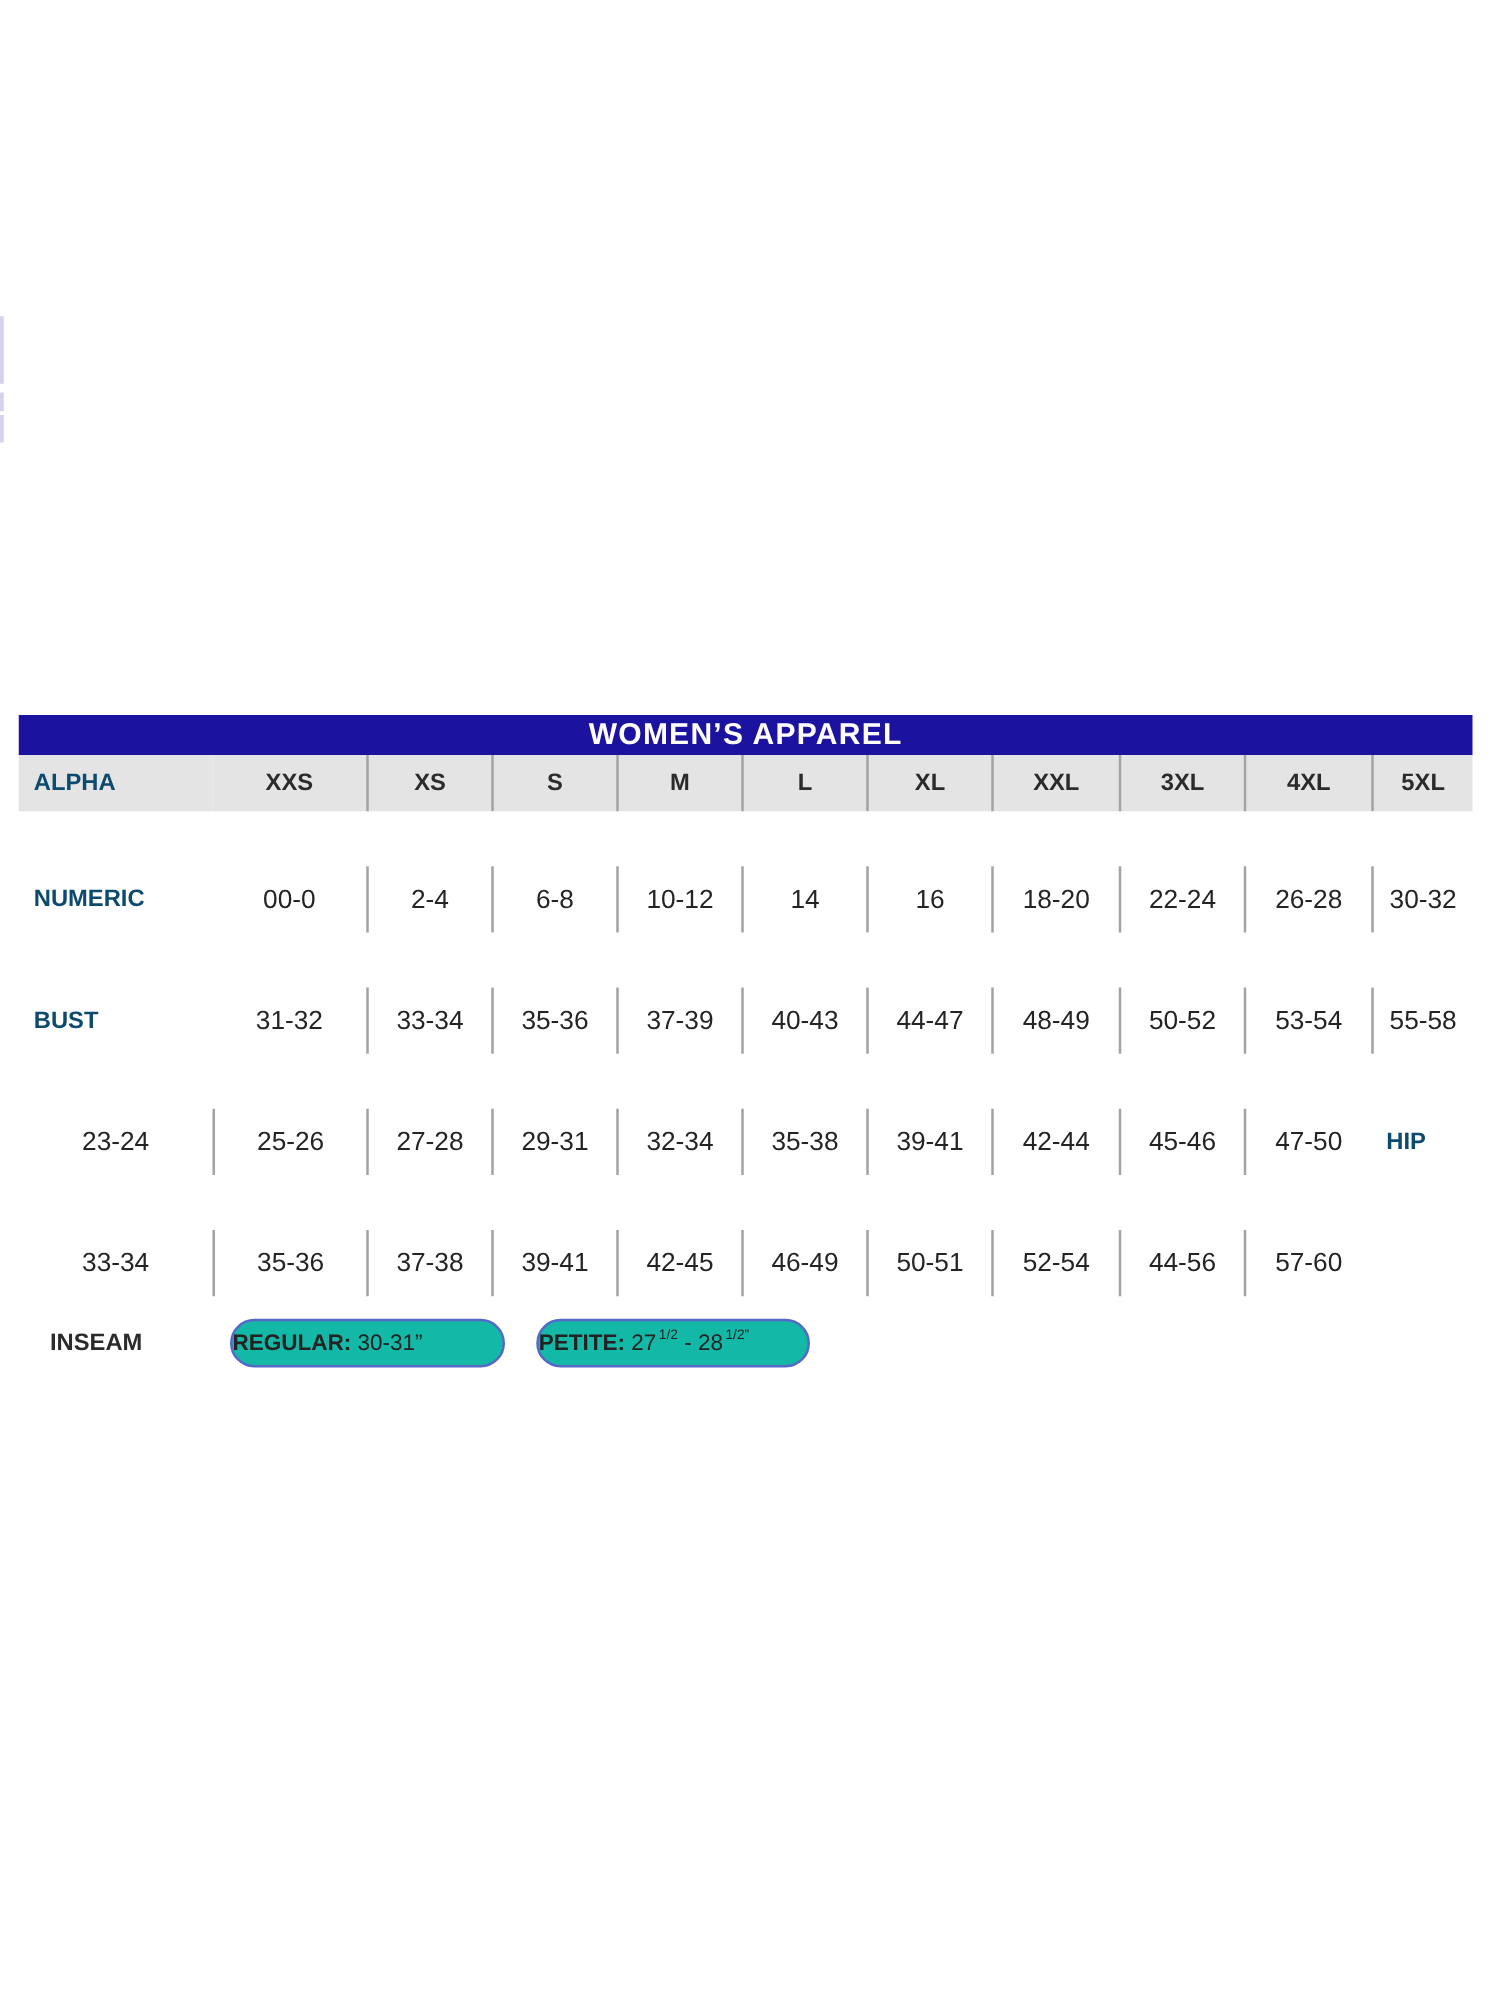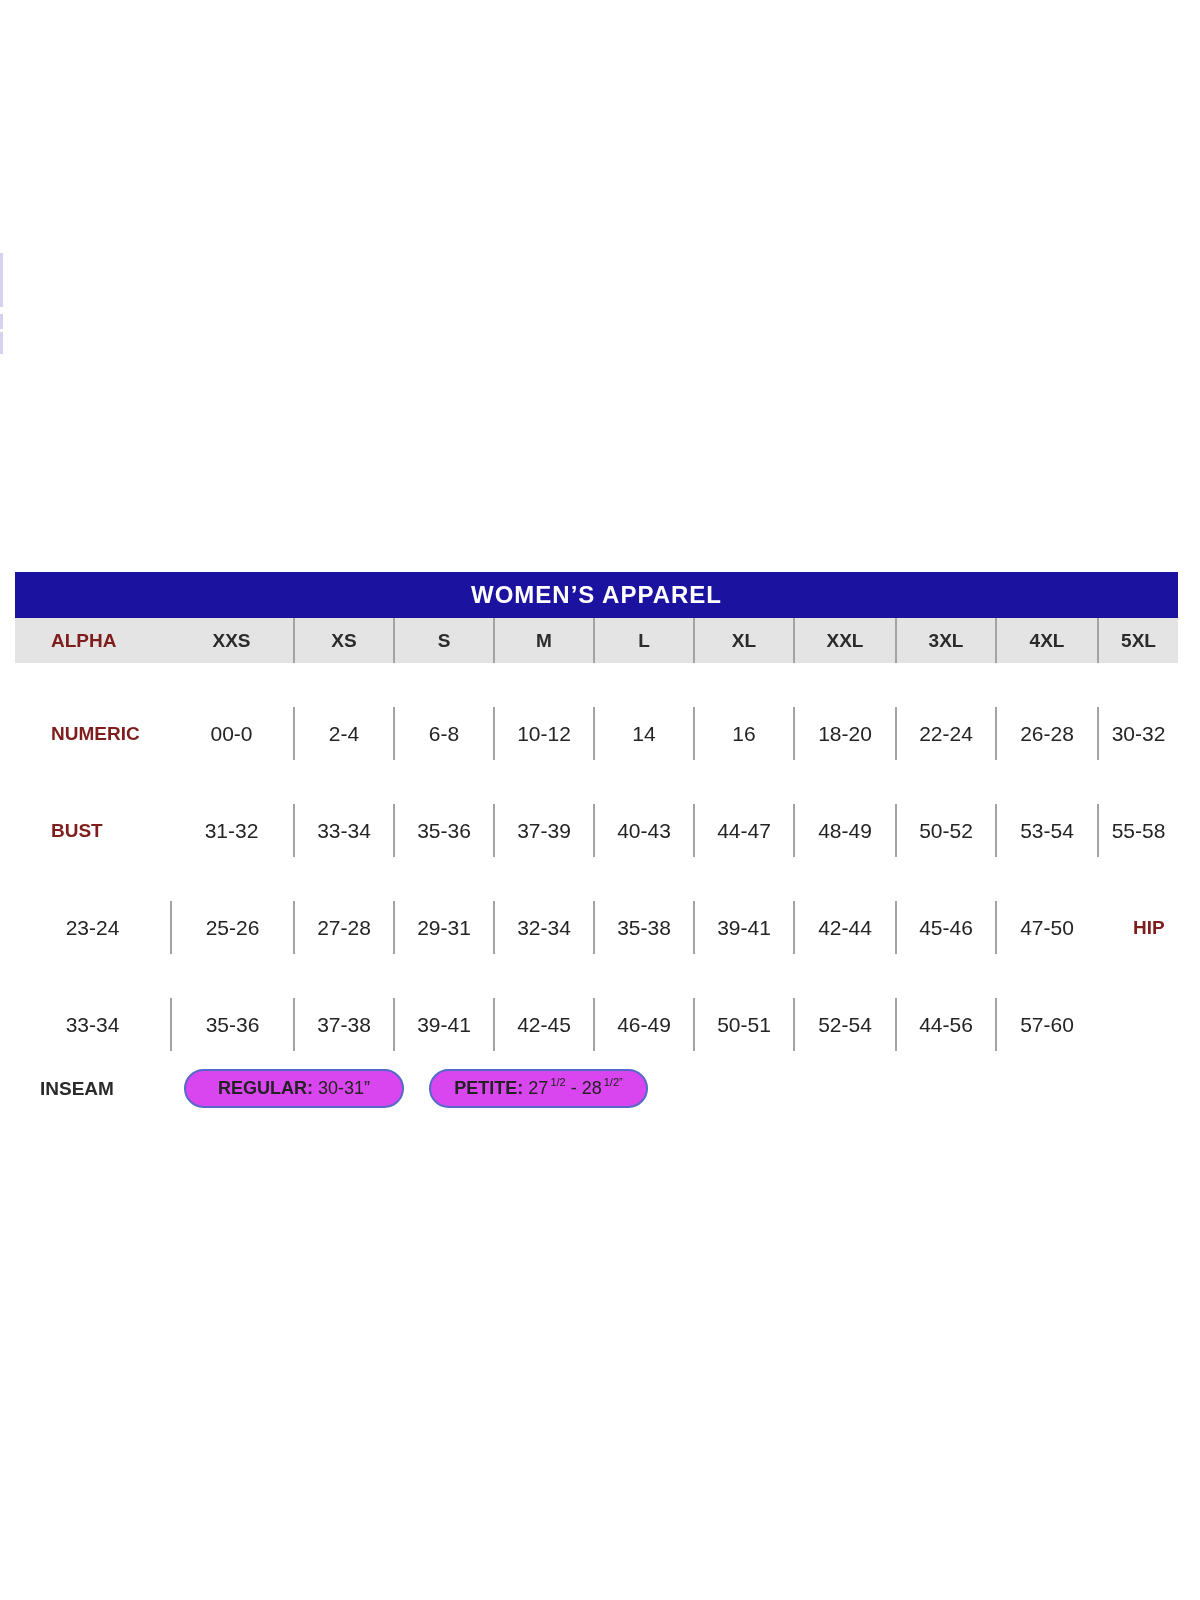--- a/index.html
+++ b/index.html
@@ -21,21 +21,21 @@
   .sliver-2 { top: 314px; height: 15px; }
   .sliver-3 { top: 332px; height: 22px; }
 
   .size-chart {
     position: absolute;
     left: 15px; top: 572px;
     width: 1163px;
   }
 
   .title-bar {
-    height: 46px;
+    height: 32px;
     background: #1c12a0;
     display: flex; align-items: center; justify-content: center;
   }
   .title-bar span {
     color: #ffffff;
     font-size: 24px;
     font-weight: 700;
     letter-spacing: 1px;
   }
 
@@ -53,45 +53,45 @@
     font-size: 19px;
   }
   .cell {
     height: 53px;
     font-size: 21px;
     color: #242424;
     margin-top: 44px;
   }
   .rowlabel {
     justify-content: flex-start;
-    padding-left: 36px;
+    padding-left: 12px;
     font-weight: 700;
     font-size: 19px;
-    color: #7f1d1d;
+    color: #0c4a6e;
   }
   .vline { border-left: 2px solid #a3a3a3; }
 
   .inseam-row {
     position: relative;
     height: 78px;
   }
   .inseam-label {
     position: absolute;
     left: 25px; top: 0; height: 75px;
     display: flex; align-items: center;
     font-weight: 700; font-size: 19px;
   }
   .pill {
     position: absolute;
     top: 18px;
     height: 39px;
-    background: #d946ef;
+    background: #14b8a6;
     border: 2.5px solid #5469c8;
     border-radius: 20px;
-    display: flex; align-items: center; justify-content: center;
+    display: flex; align-items: center; 
     font-size: 18px;
     color: #222;
     white-space: pre;
   }
   .pill .b { font-weight: 700; }
   .pill .sup {
     font-size: 11px;
     vertical-align: 7px;
     position: relative; top: -7px;
     margin-left: 2px;

